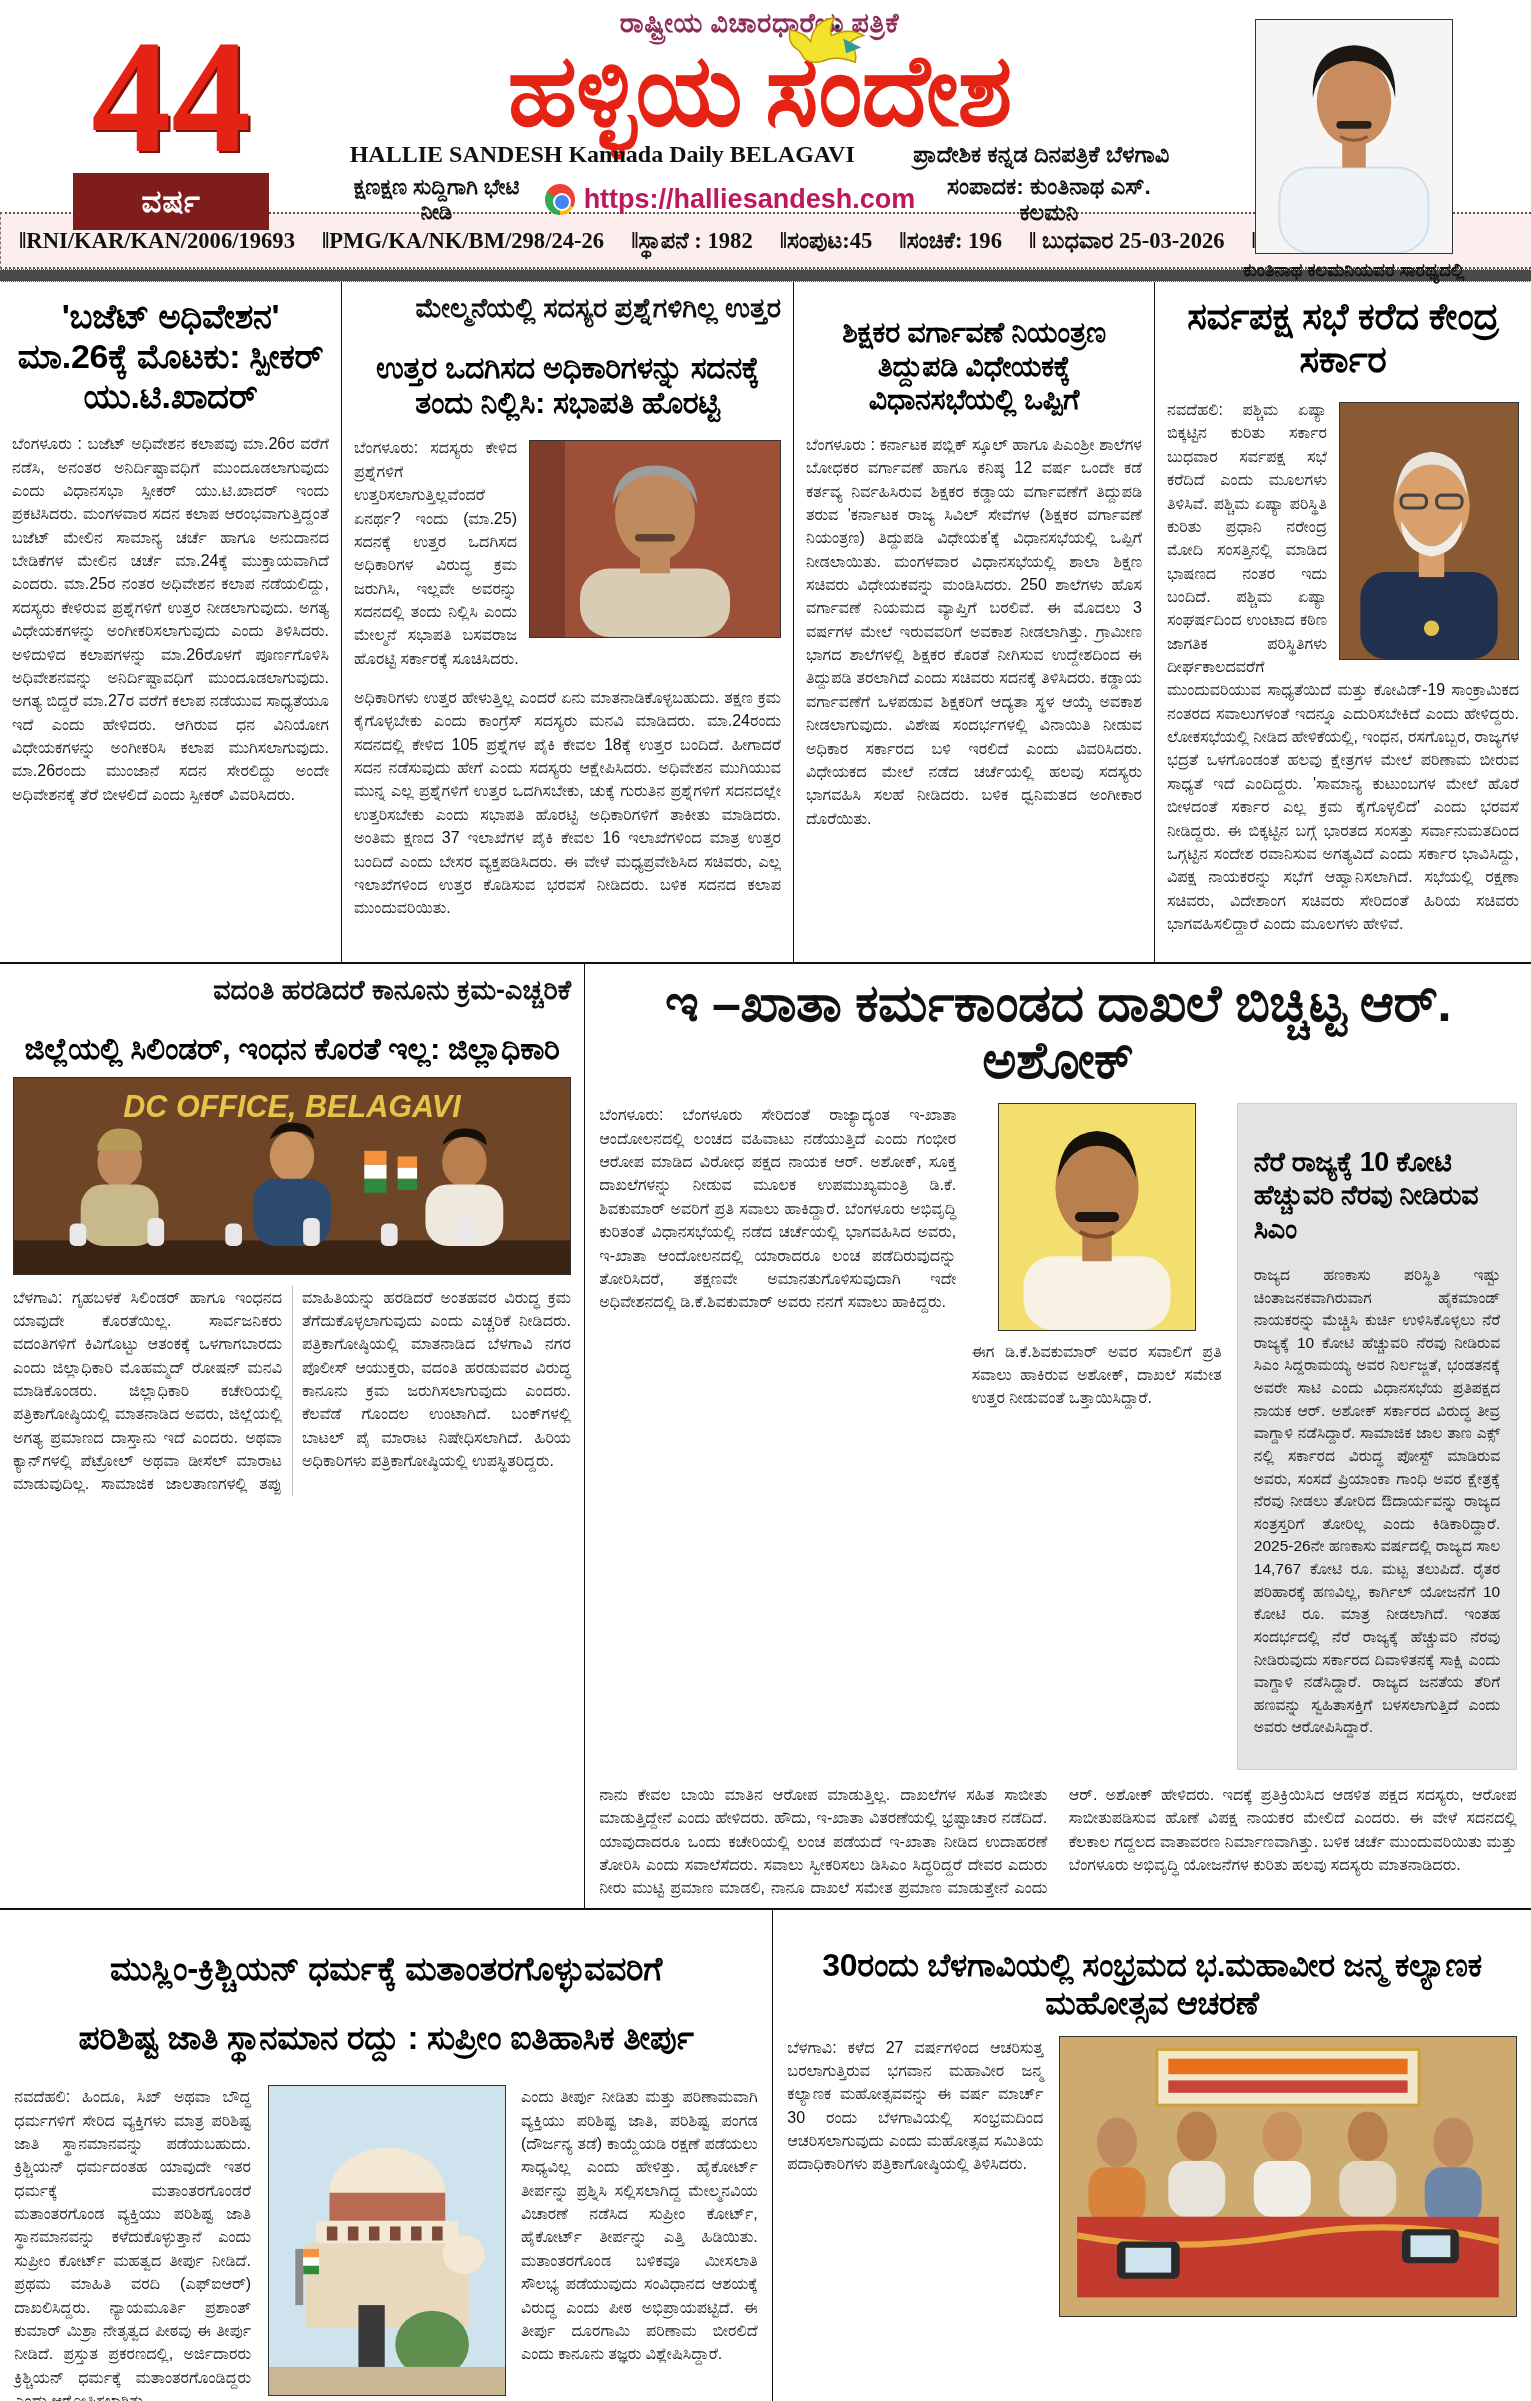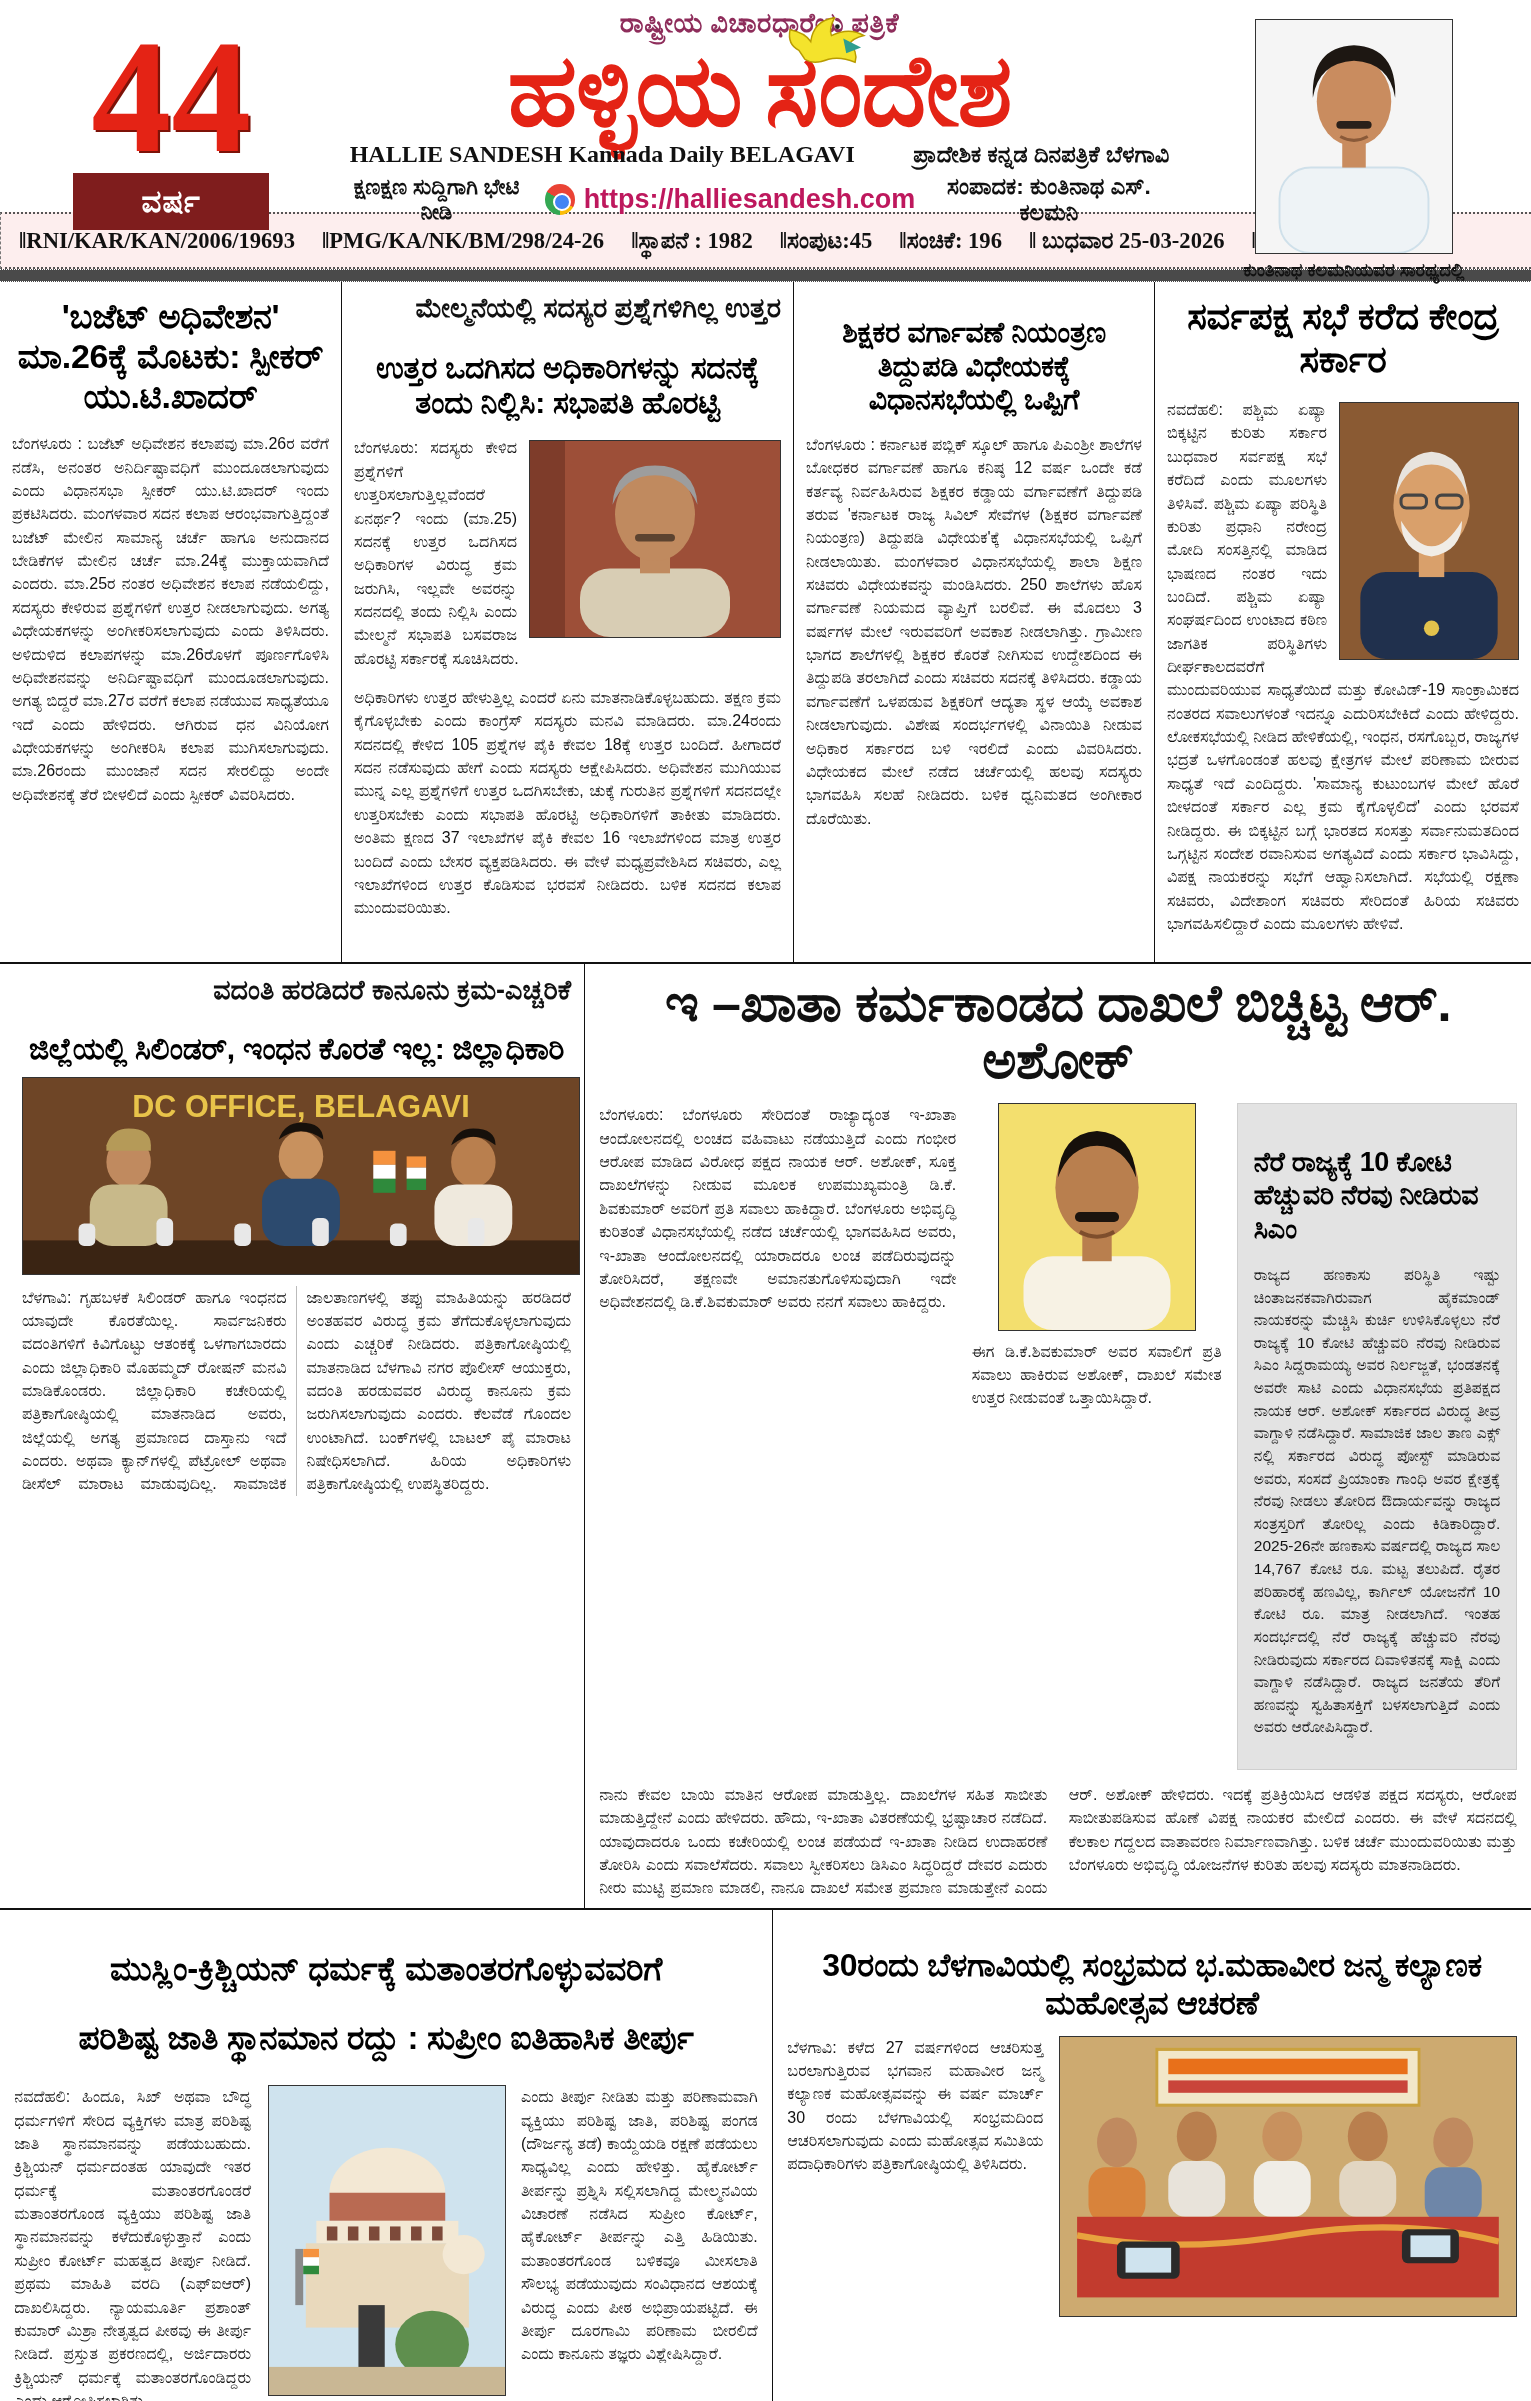--- a/index.html
+++ b/index.html
@@ -85,24 +85,24 @@
   .top-band > article:not(:last-child){ border-right:1.2px solid #111;}
   .hl-budget{ font-size:34px; margin:3.6px 0 15.5px 0;}
   .hl-upper-kicker{ font-size:27px; margin-bottom:4.8px;}
   .hl-upper{ font-size:30px; margin-bottom:12px;}
   .hl-teacher{ font-size:28.5px; margin-bottom:13px;}
   .hl-allparty{ font-size:37px; margin:2.4px 0 15.5px 0;}
   .float-photo-right{ float:right; margin:3.6px 0 6px 12px;}
 
   
   .mid-band{ display:grid; grid-template-columns:585px 1fr; border-bottom:2.4px solid #111; min-height:704px;}
-  .mid-left{ padding:9.5px 13px; border-right:1.2px solid #111; box-sizing:border-box;margin-left:9px;}
+  .mid-left{ padding:9.5px 13px; border-right:1.2px solid #111; box-sizing:border-box;}
   .hl-cyl-kicker{ font-size:27px; margin-bottom:3.6px;}
   .hl-cyl{ font-size:30px; margin-bottom:10.7px;}
-  .mid-left .photo{ margin:0 auto 10.7px auto;}
+  .mid-left .photo{ margin:0 auto 10.7px auto;font-style:italic;}
   .two-col{ column-count:2; column-gap:20px; column-rule:0.6px solid #bbb;}
   .mid-right{ padding:8.3px 14.3px; box-sizing:border-box; display:flex; flex-direction:column;}
   .hl-ekhata{ font-size:52px; text-align:center; font-weight:bold; letter-spacing:-0.6px; margin:2.4px 0 14.3px 0; line-height:1.1;}
   .ekhata-row{ display:flex; gap:15.5px;}
   .ekhata-col-lead{ width:357px; flex:none;}
   .ekhata-col-mid{ width:250px; flex:none; text-align:center;}
   .gray-box{ flex:1; background:#e3e3e3; padding:14.3px 15.5px; box-sizing:border-box; border:0.6px solid #cfcfcf;}
   .gray-box .headline{ font-size:27px; text-align:left; line-height:1.25; margin-bottom:17px;}
   .ekhata-more{ column-count:2; column-gap:21.4px; margin-top:13px;}
 

